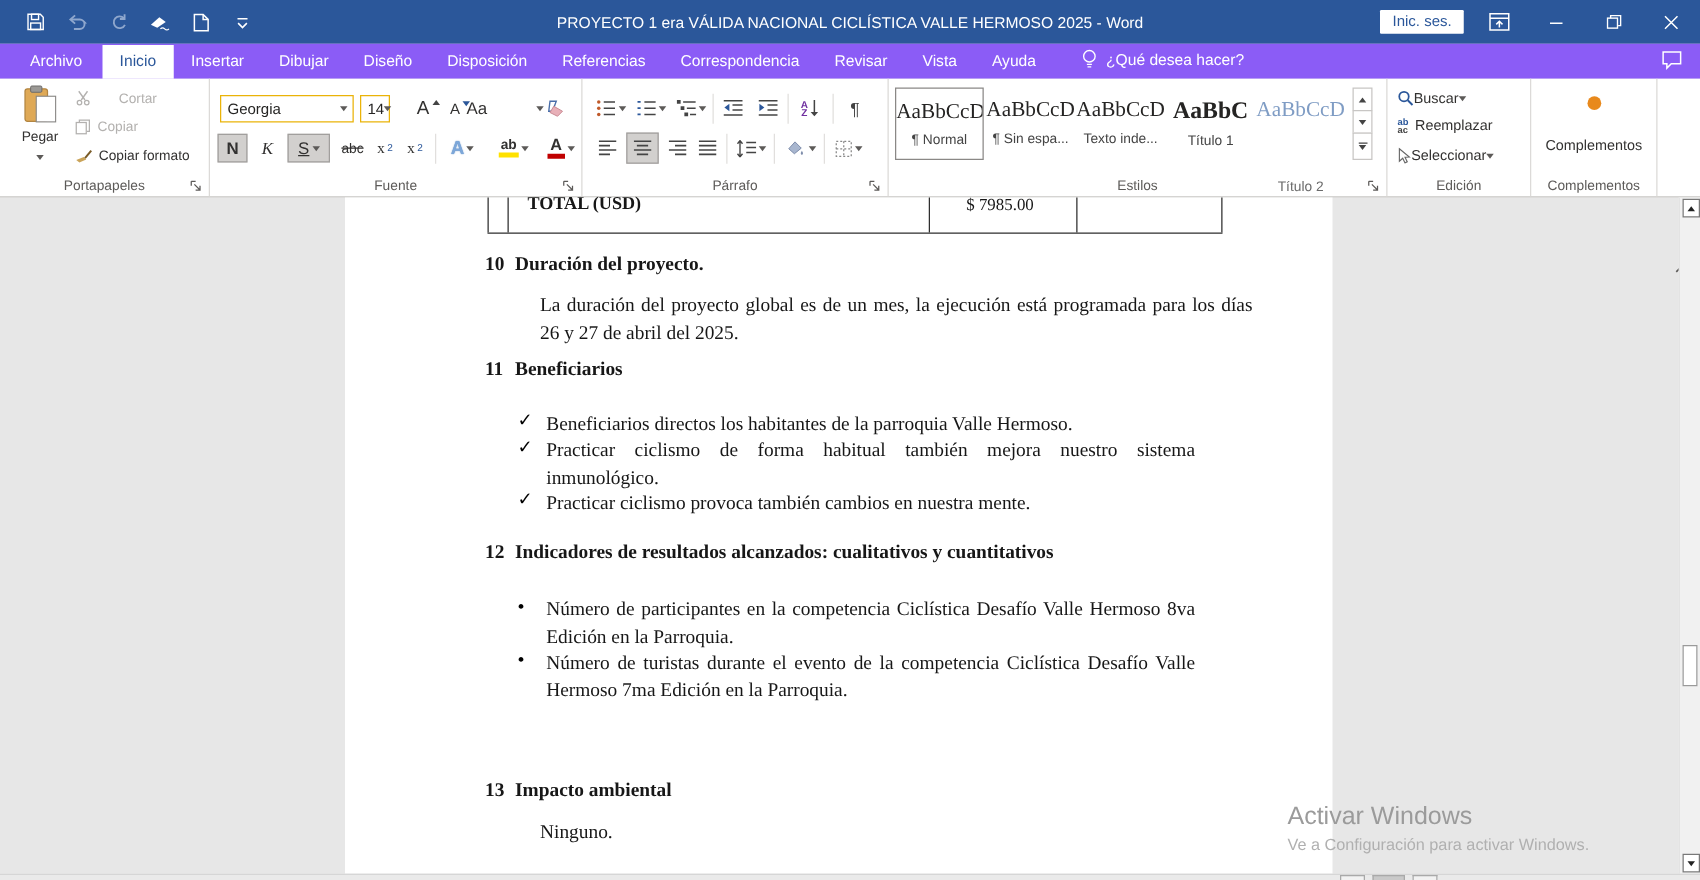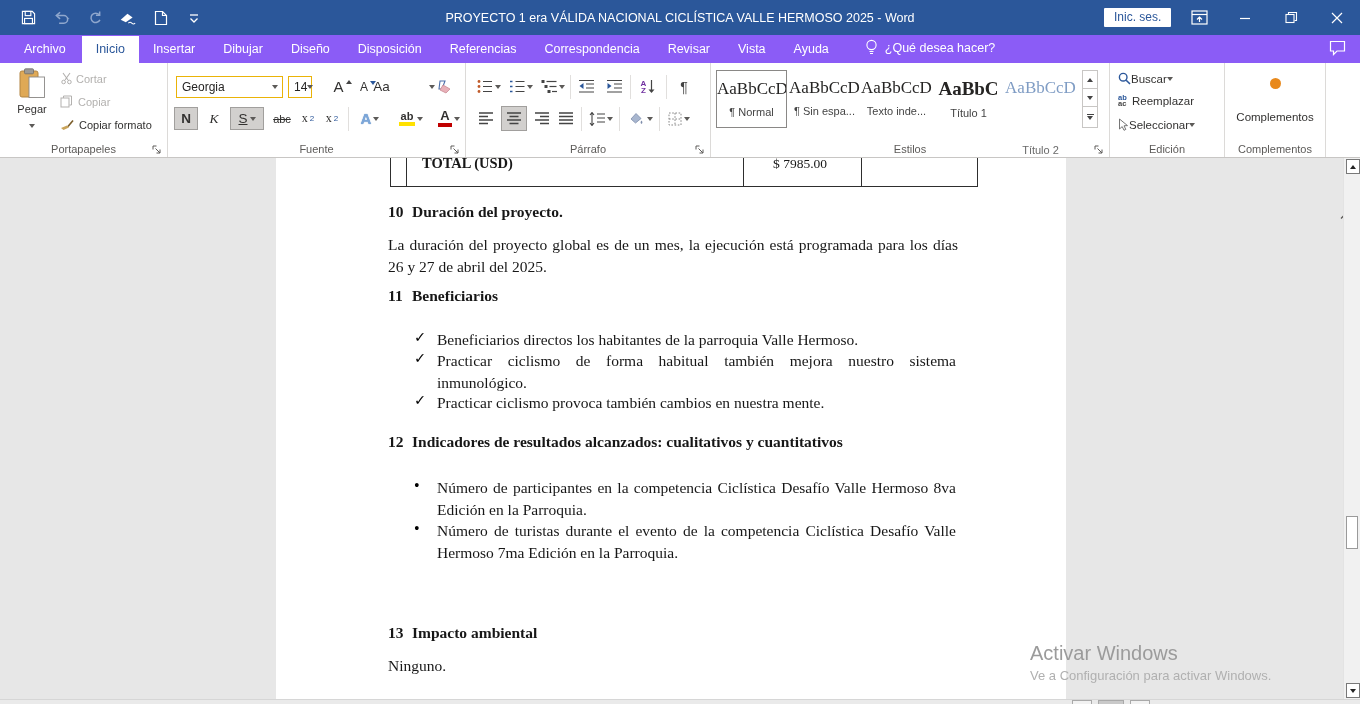--- a/index.html
+++ b/index.html
@@ -45,21 +45,21 @@
   .tri-up{width:0;height:0;border-left:3.5px solid transparent;border-right:3.5px solid transparent;border-bottom:4.5px solid #444;}
   .tri-dn{width:0;height:0;border-left:3.5px solid transparent;border-right:3.5px solid transparent;border-top:4.5px solid #444;}
   
   .edrow{position:absolute;left:8px;display:flex;align-items:center;gap:0;font-size:11.5px;color:#323130;white-space:nowrap;}
   
   .page{position:absolute;left:276px;top:158px;width:790px;height:541px;background:#fff;}
   .serif{font-family:"Liberation Serif","DejaVu Serif",serif;color:#171717;}
   .tline{position:absolute;background:#2e2e2e;}
   .dochead{position:absolute;font-weight:bold;font-size:15.5px;white-space:nowrap;}
   .hnum{display:inline-block;width:24px;}
-  .docpara{position:absolute;font-size:15.5px;line-height:21.5px;text-align:justify;-moz-text-align-last:left;text-align-last:left;}
+  .docpara{position:absolute;font-size:15.5px;line-height:21.5px;text-align:justify;-moz-text-align-last:left;text-align-last:left;margin-left:44px;}
   .litem{position:absolute;left:138px;width:542px;}
   .lmark{position:absolute;left:0;top:0;font-size:14.5px;font-family:"Liberation Serif","DejaVu Sans",serif;}
   .ltext{margin-left:23px;font-size:15.5px;line-height:21.5px;text-align:justify;-moz-text-align-last:left;text-align-last:left;}
   
   .wm1{position:absolute;left:1030px;top:642px;font-size:20px;color:#9b9b9b;white-space:nowrap;}
   .wm2{position:absolute;left:1030px;top:668px;font-size:13px;color:#b0b0b0;white-space:nowrap;}
   
   .vscroll{position:absolute;right:0;top:158px;width:17px;height:541px;background:#f1f1f1;border-left:1px solid #e3e3e3;box-sizing:border-box;}
   .sbtn{position:absolute;left:1.5px;width:14px;height:15px;background:#fff;border:1px solid #787878;box-sizing:border-box;
         display:flex;align-items:center;justify-content:center;}
@@ -175,21 +175,21 @@
     <div class="grp" style="left:0;width:168px;">
       <div style="position:absolute;left:10px;top:5px;width:44px;height:72px;text-align:center;">
         <svg width="27" height="31" viewBox="0 0 27 31">
           <rect x="1" y="3" width="18" height="26" rx="2" fill="#dfa956" stroke="#b28542" stroke-width="1"></rect>
           <rect x="5.5" y="0.8" width="9" height="5" rx="1" fill="#9b9995" stroke="#6e6c6a" stroke-width="0.8"></rect>
           <rect x="10" y="9" width="15.5" height="20.5" fill="#fff" stroke="#8a8886" stroke-width="0.9"></rect>
         </svg>
         <div class="btnlabel">Pegar</div>
         <span class="caret" style="margin-top:2px"></span>
       </div>
-      <div class="gray" style="position:absolute;left:60px;top:9px;display:flex;gap:3px;align-items:center;">
+      <div class="gray" style="position:absolute;left:60px;top:9px;display:flex;gap:22px;align-items:center;">
         <svg width="13" height="13" viewBox="0 0 13 13">
             <path d="M3 1 L8 8 M10 1 L5 8" stroke="#b3b1af" stroke-width="1.1"></path>
             <circle cx="3.6" cy="10" r="1.8" fill="none" stroke="#b3b1af"></circle>
             <circle cx="9.4" cy="10" r="1.8" fill="none" stroke="#b3b1af"></circle>
           </svg>
         <span class="btnlabel">Cortar</span>
       </div>
       <div class="gray" style="position:absolute;left:60px;top:32px;display:flex;gap:5px;align-items:center;">
         <svg width="13" height="13" viewBox="0 0 13 13">
             <rect x="1" y="3" width="8" height="9" fill="none" stroke="#b3b1af"></rect>

